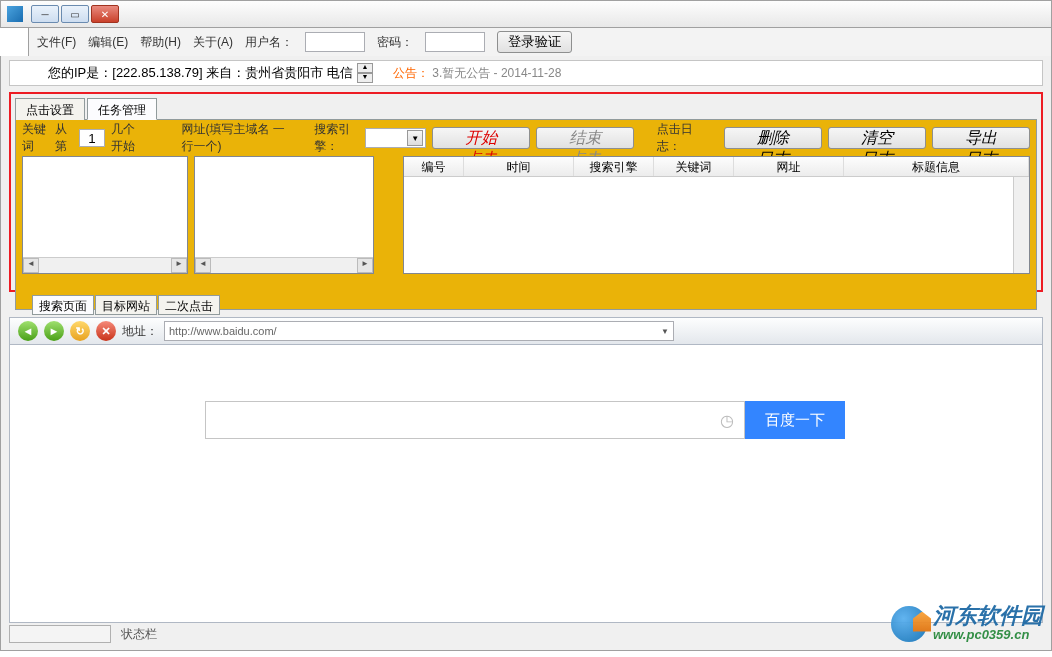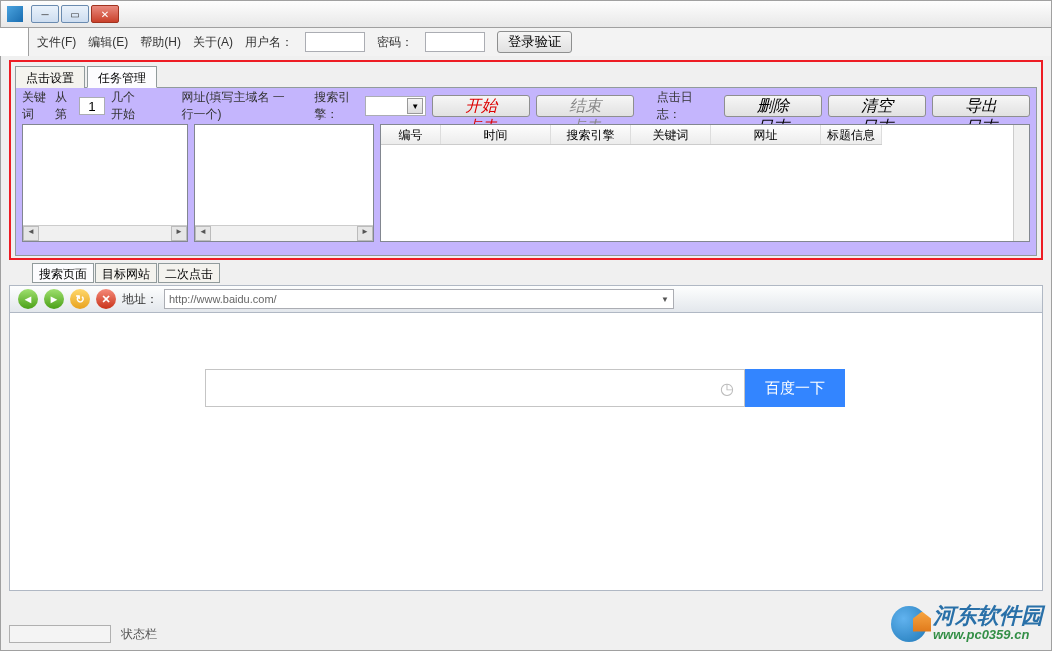--- a/index.html
+++ b/index.html
@@ -25,39 +25,39 @@
 .ip-bar .spinner { width: 16px; display: flex; flex-direction: column; margin-left: 4px; }
 .ip-bar .spin-btn { height: 10px; border: 1px solid #999; background: #eee; font-size: 7px; line-height: 6px; text-align: center; }
 .ip-bar .notice { margin-left: 20px; color: #888; font-size: 12px; }
 .ip-bar .notice-label { color: #ff6600; }
 
 .red-box { border: 2px solid #ed1c24; padding: 4px 4px 6px 4px; background: #f0f0f0; height: 200px; }
 
 .tabs-top { display: flex; height: 22px; }
 .tab { padding: 3px 10px; border: 1px solid #919b9c; background: #f4f3ee; margin-right: 2px; border-bottom: none; font-size: 12px; cursor: pointer; font-family: Liberation Serif, serif; }
 .tab.active { background: #fcfcfe; border-bottom: 1px solid #fcfcfe; position: relative; z-index: 2; }
-.tab-body { border: 1px solid #919b9c; background: #c4b5fd; height: 169px; padding: 6px; margin-top: -1px; }
+.tab-body { border: 1px solid #919b9c; background: #eab308; height: 191px; padding: 6px; margin-top: -1px; }
 
 .controls-row { display: flex; align-items: center; gap: 6px; height: 24px; margin-bottom: 6px; }
 .controls-row .lbl { color: #333; }
 .controls-row input.num { width: 26px; height: 18px; border: 1px solid #abadb3; text-align: center; }
 .controls-row .combo { width: 80px; height: 20px; border: 1px solid #abadb3; background: #fff; display: inline-flex; align-items: center; justify-content: flex-end; padding-right: 2px; }
 .controls-row .combo .arrow { width: 16px; height: 16px; border: 1px solid #999; background: linear-gradient(#f6f6f6,#ddd); display:flex; align-items:center; justify-content:center; font-size:8px; }
 .btn { height: 22px; padding: 0 24px; border: 1px solid #8e8f8f; background: linear-gradient(#f6f6f6, #e1e1e1); border-radius: 3px; cursor: pointer; font-size: 16px; font-style: italic; }
 .btn.red-text { color: #d00; }
 .btn.disabled { color: #888; }
 
 .three-cols { display: flex; gap: 6px; height: 118px; }
 .list-box { border: 1px solid #828790; background: #fff; position: relative; }
 .list-box.small { width: 166px; }
 .list-box.mid { width: 180px; }
 .list-box .hscroll { position: absolute; bottom: 0; left: 0; right: 0; height: 16px; background: #f0f0f0; border-top: 1px solid #ccc; display: flex; justify-content: space-between; font-size: 8px; color: #555; }
 .list-box .hscroll span { width: 16px; text-align: center; border: 1px solid #bbb; background: #e6e6e6; }
 
-.grid-box { flex: 1; border: 1px solid #828790; background: #fff; display: flex; flex-direction: row; }
+.grid-box { flex: 1; border: 1px solid #828790; background: #fff; display: flex; flex-direction: column; margin-left: 23px; }
 .grid-header { display: flex; height: 20px; background: linear-gradient(#fdfdfd,#ececec); border-bottom: 1px solid #ccc; }
 .grid-header .col { border-right: 1px solid #ddd; padding: 2px 6px; text-align: center; font-size: 12px; }
 .grid-body { flex: 1; position: relative; }
 .grid-body .vscroll { position: absolute; top:0; right:0; bottom:0; width: 16px; background: #f0f0f0; border-left:1px solid #ccc; }
 
 .tabs-bottom { display: flex; height: 20px; margin-top: 3px; }
 .tab2 { padding: 2px 6px; border: 1px solid #919b9c; background: #f4f3ee; margin-right: 1px; font-size: 12px; cursor: pointer; }
 .tab2.active { background: #fcfcfe; margin-left: 23px; }
 
 .browser-tb { height: 28px; background: linear-gradient(#fdfefe,#e3e7ec); border: 1px solid #b0b8c4; display: flex; align-items: center; padding: 0 8px; gap: 6px; margin-top: 2px; }
@@ -110,20 +110,31 @@
   <span class="menu-item">关于(A)</span>
   <span class="lbl">用户名：</span>
   <input class="text" style="">
   <span class="lbl">密码：</span>
   <input class="text" type="password" style="">
   <button class="login-btn">登录验证</button>
 </div>
 
 <div class="main">
 
+  <div class="ip-bar">
+    <span class="ip-text">您的IP是：[222.85.138.79] 来自：贵州省贵阳市 电信</span>
+    <div class="spinner">
+      <div class="spin-btn">▲</div>
+      <div class="spin-btn">▼</div>
+    </div>
+    <span class="notice">
+      <span class="notice-label">公告：</span>
+      <span>3.暂无公告 - 2014-11-28</span>
+    </span>
+  </div>
 
   <div class="red-box">
     <div class="tabs-top">
       <div class="tab">点击设置</div>
       <div class="tab active">任务管理</div>
     </div>
     <div class="tab-body">
       <div class="controls-row">
         <span class="lbl">关键词</span>
         <span class="lbl">从第</span>

